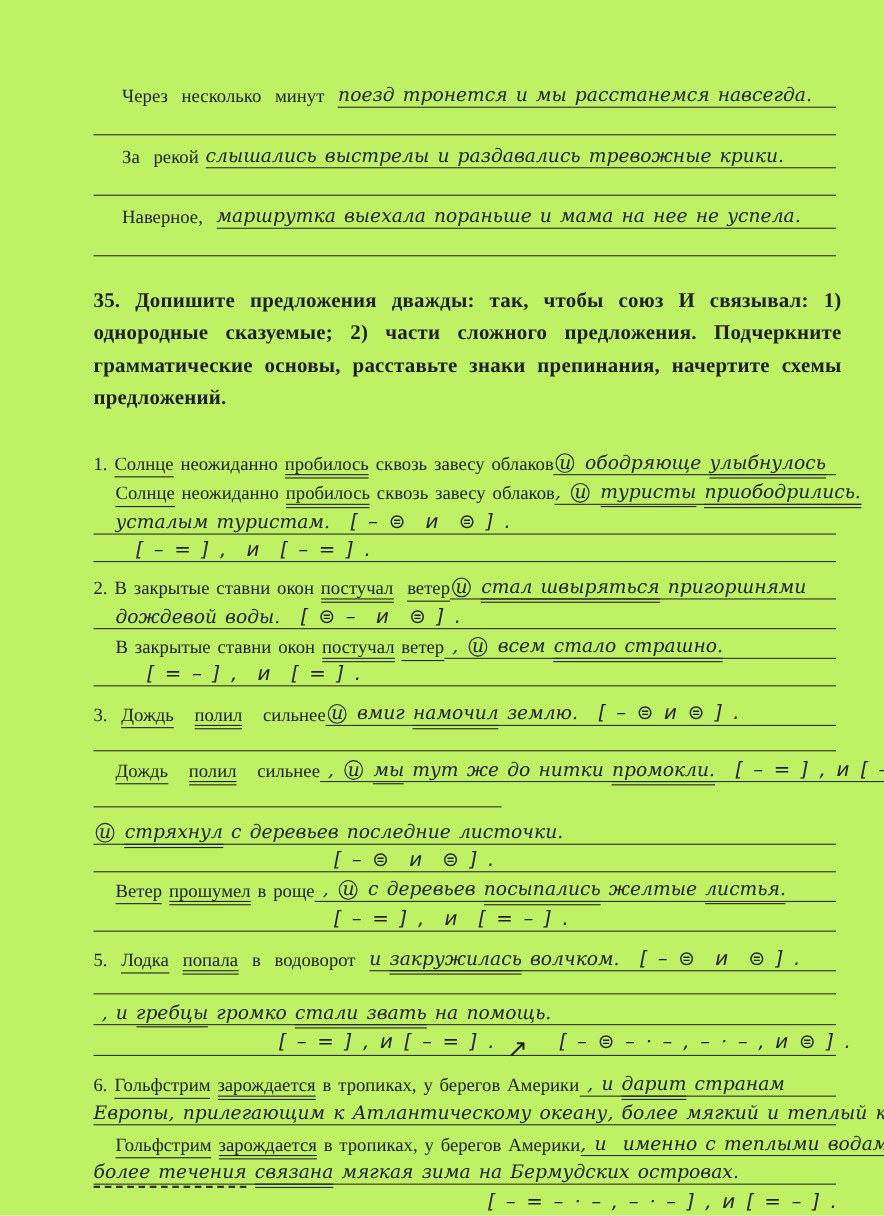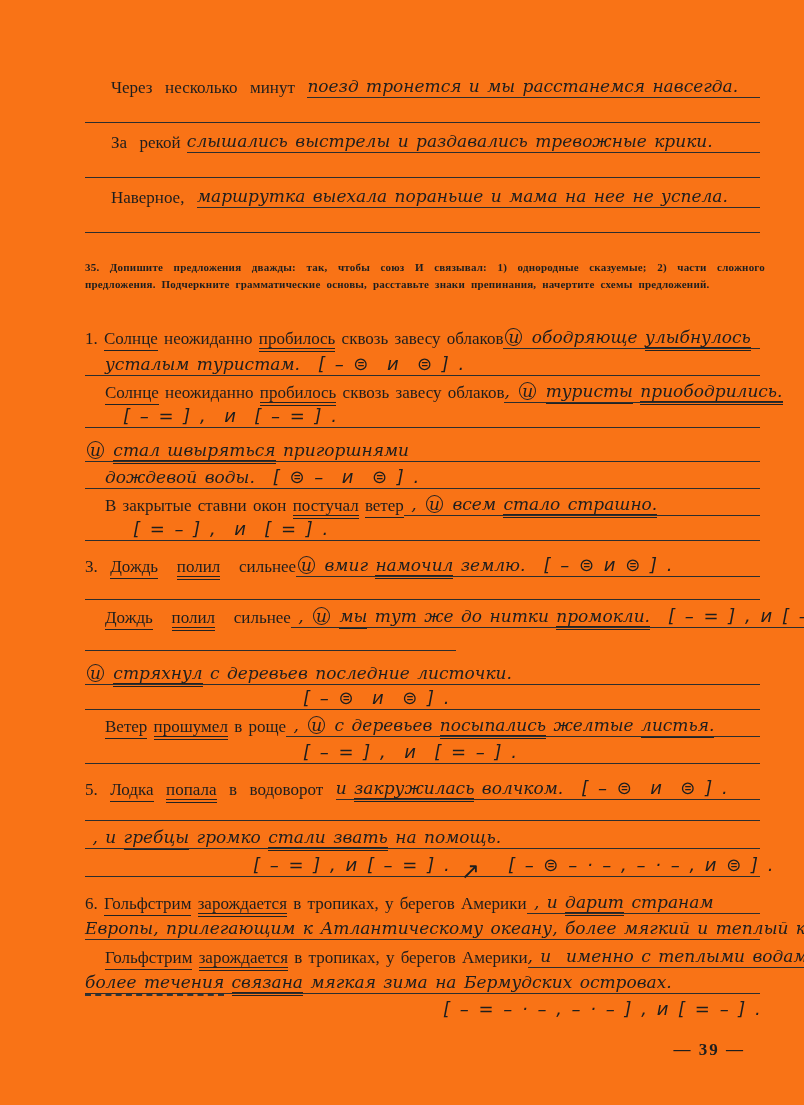--- a/index.html
+++ b/index.html
@@ -1,19 +1,19 @@
 <!DOCTYPE html>
 <html><head>
 <meta charset="utf-8">
 <style>
   html,body{margin:0;padding:0;background:#e8e8e6;}
   body{width:804px;height:1105px;overflow:hidden;}
   .page{
     width:804px;height:1105px;box-sizing:border-box;
-    background:#f97316;color:#1e1e1e;
+    background:#bef264;color:#1e1e1e;
     padding:68px 44px 0 85px;position:relative;
     font-family:"Liberation Serif",serif;font-size:17px;
   }
   .line{display:flex;align-items:flex-end;white-space:pre;}
   .leftpart{white-space:pre;}
   .fillpart{white-space:pre;flex:1;border-bottom:1.5px solid #2d2d2d;}
   .fullline{border-bottom:1.5px solid #2d2d2d;}
   .noline{border-bottom:none;}
   .ruled{border-bottom:1.5px solid #2d2d2d;}
   .w55{width:55%;}
@@ -40,21 +40,21 @@
   }
   .scheme{
     font-family:"DejaVu Sans",sans-serif;font-style:italic;font-size:18px;
     letter-spacing:1px;margin-left:18px;white-space:pre;
   }
   .arrow{
     font-style:normal;font-family:"DejaVu Sans",sans-serif;font-size:23px;
     position:relative;top:8px;margin:0 10px;padding:0;
   }
   .task{
-    margin:26px 0 0 0;font-weight:bold;font-size:11px;line-height:1.54;
+    margin:26px 0 0 0;font-weight:bold;font-size:19px;line-height:1.54;
     text-align:justify;letter-spacing:0.2px;width:680px;
   }
   .task .seg{padding-bottom:0;white-space:normal;word-spacing:3px;}
   .pagenum{
     margin-top:20px;text-align:right;width:660px;font-size:17px;
     letter-spacing:2px;font-weight:bold;
   }
 </style>
 </head>
 <body>
@@ -79,34 +79,35 @@
     <div class="ruled r24"></div>
   </div>
 
   <p class="task"><span class="seg p">35. </span><span class="seg p">Допишите предложения дважды: так, чтобы союз И связывал: 1) однородные сказуемые; 2) части сложного предложения. Подчеркните грамматические основы, расставьте знаки препинания, начертите схемы предложений.</span></p>
 
   <div class="mt28">
     <div class="line h28">
       <span class="leftpart"><span class="seg p">1. </span><span class="seg p u1">Солнце</span><span class="seg p"> неожиданно </span><span class="seg p u2">пробилось</span><span class="seg p"> сквозь завесу облаков</span></span>
       <span class="fillpart"><span class="seg h circ">и</span><span class="seg h"> ободряюще </span><span class="seg h u2">улыбнулось</span></span>
     </div>
-    <div class="line fullline h26">
-      <span class="leftpart ind1"><span class="seg h">усталым туристам.</span><span class="seg scheme">[ – ⊜  и  ⊜ ] .</span></span>
-    </div>
     <div class="line h27">
       <span class="leftpart ind1"><span class="seg p u1">Солнце</span><span class="seg p"> неожиданно </span><span class="seg p u2">пробилось</span><span class="seg p"> сквозь завесу облаков</span></span>
       <span class="fillpart"><span class="seg h">, </span><span class="seg h circ">и</span><span class="seg h"> </span><span class="seg h u1">туристы</span><span class="seg h"> </span><span class="seg h u2">приободрились.</span></span>
+    </div>
+    <div class="line fullline h26">
+      <span class="leftpart ind1"><span class="seg h">усталым туристам.</span><span class="seg scheme">[ – ⊜  и  ⊜ ] .</span></span>
     </div>
     <div class="line fullline h24">
       <span class="leftpart pad20"><span class="seg scheme">[ – = ] ,  и  [ – = ] .</span></span>
     </div>
   </div>
 
   <div class="mt6">
     <div class="line h28">
+      <span class="leftpart"><span class="seg p">2. </span><span class="seg p">В закрытые ставни окон </span><span class="seg p u2">постучал</span><span class="seg p">  </span><span class="seg p u1">ветер</span></span>
       <span class="fillpart"><span class="seg h circ">и</span><span class="seg h"> </span><span class="seg h u2">стал швыряться</span><span class="seg h"> пригоршнями</span></span>
     </div>
     <div class="line fullline h26">
       <span class="leftpart ind1"><span class="seg h">дождевой воды.</span><span class="seg scheme">[ ⊜ –  и  ⊜ ] .</span></span>
     </div>
     <div class="line h27">
       <span class="leftpart ind1"><span class="seg p">В закрытые ставни окон </span><span class="seg p u2">постучал</span><span class="seg p"> </span><span class="seg p u1">ветер</span></span>
       <span class="fillpart"><span class="seg h"> , </span><span class="seg h circ">и</span><span class="seg h"> всем </span><span class="seg h u2">стало страшно.</span></span>
     </div>
     <div class="line fullline h24">

